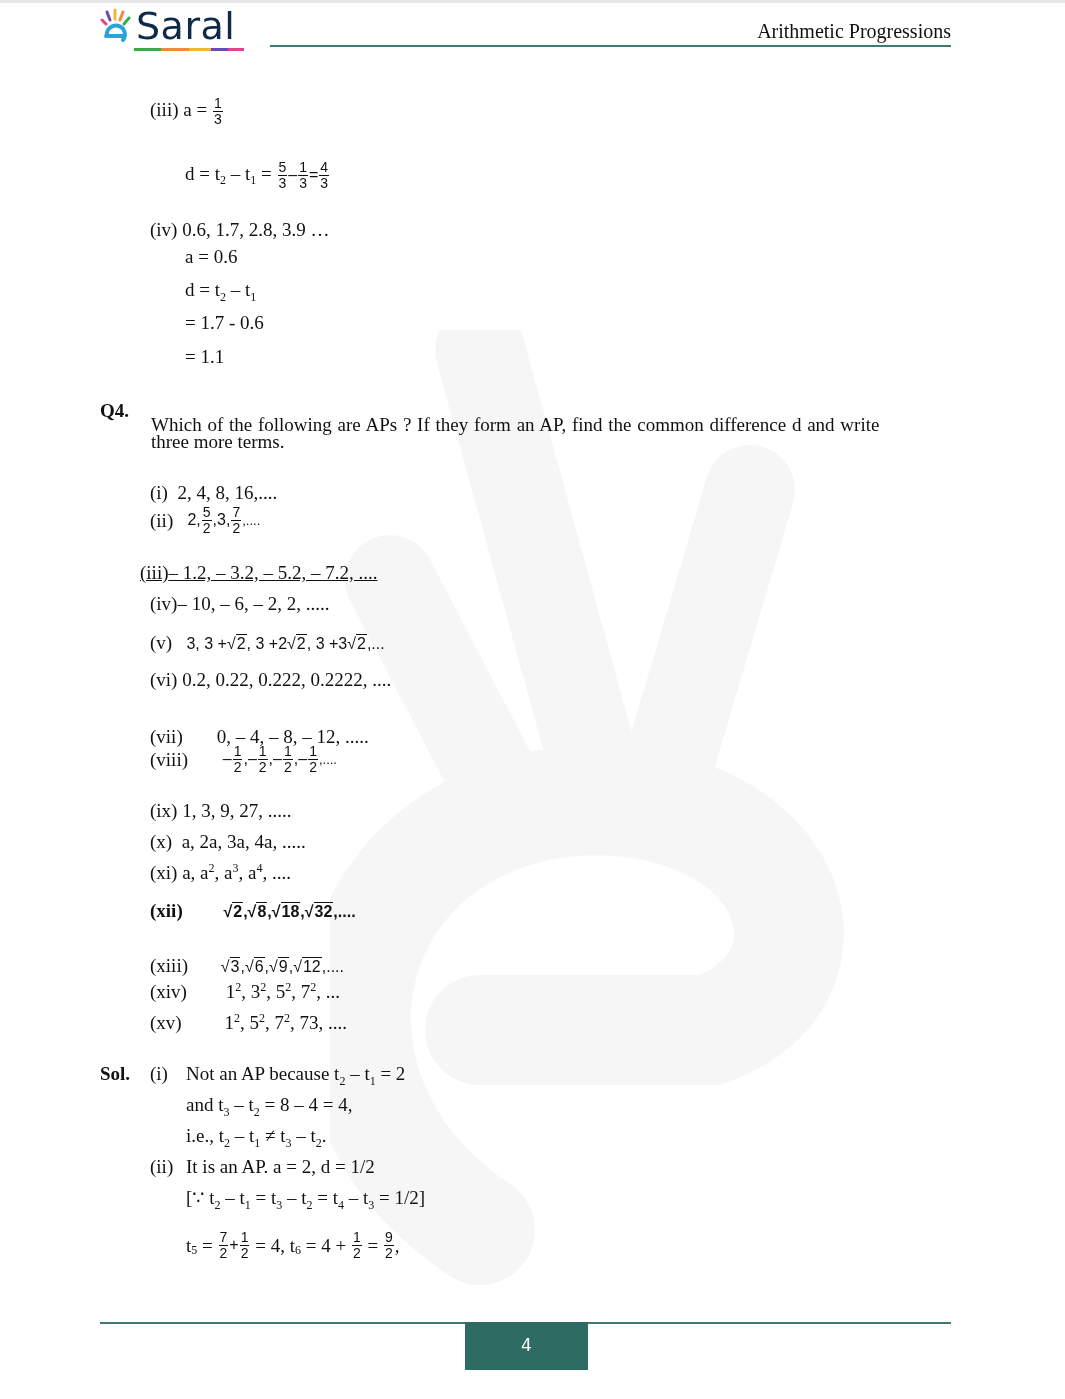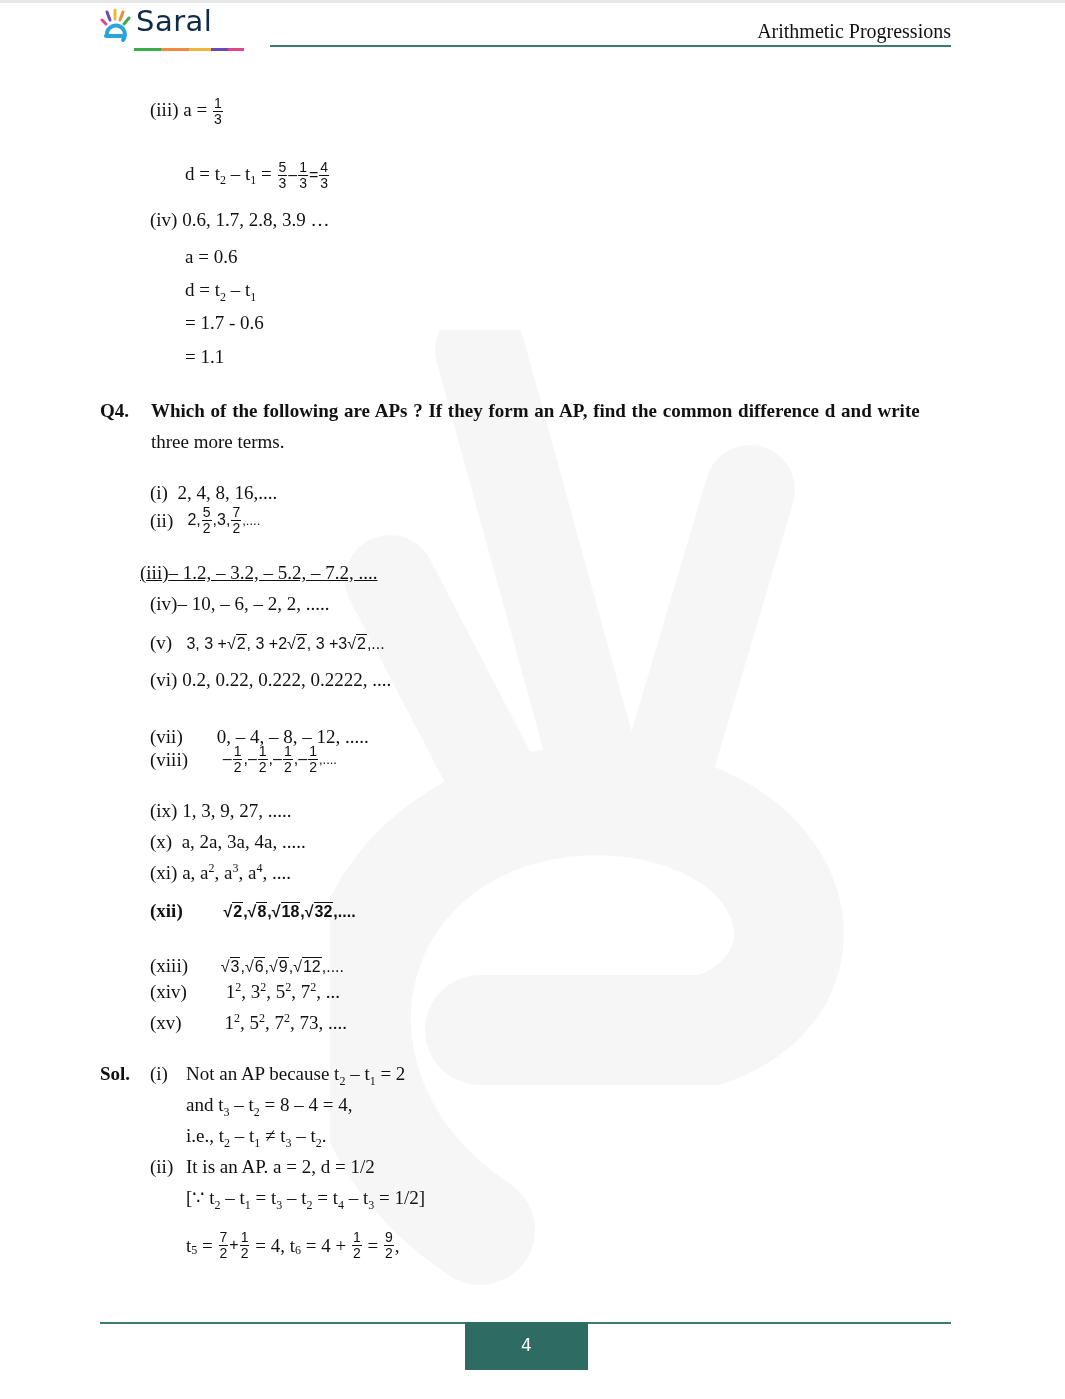--- a/index.html
+++ b/index.html
@@ -1,20 +1,20 @@
 <!DOCTYPE html>
 <html><head>
 <meta charset="utf-8">
 <style>
   html, body { margin: 0; padding: 0; }
   body { width: 1065px; height: 1399px; background: #ffffff; position: relative; overflow: hidden;
          font-family: "Liberation Serif", serif; color: #111; }
   .topbar { position: absolute; left: 0; top: 0; width: 1065px; height: 3px; background: #e6e6e6; }
   .logo { position: absolute; left: 100px; top: 6px; height: 44px; }
-  .logo-text { position: absolute; left: 36px; top: -2px; font-family: "DejaVu Sans", sans-serif; font-size: 29px; color: #0e2a47; letter-spacing: 0.5px; }
+  .logo-text { position: absolute; left: 36px; top: -2px; font-family: "DejaVu Sans", sans-serif; font-size: 38px; color: #0e2a47; letter-spacing: 0.5px; }
   .logo-underline { position: absolute; left: 34px; top: 42px; width: 110px; height: 3px;
         background: linear-gradient(90deg,#3aaa4a 0 25%,#f08a3c 25% 50%,#f2b53a 50% 70%,#6a4bb5 70% 85%,#e0448a 85% 100%); }
   .logo-hand { position: absolute; left: 0; top: 2px; width: 36px; height: 40px; }
   .header-rule { position: absolute; left: 270px; top: 45px; width: 681px; height: 2px; background: #3c7a72; }
   .header-title { position: absolute; right: 114px; top: 20px; font-size: 20px; color: #111; }
 
   .watermark { position: absolute; left: 330px; top: 330px; width: 520px; height: 960px; opacity: 0.06; pointer-events: none; }
 
   .line { position: absolute; font-size: 19px; white-space: nowrap; line-height: 1; }
   .sans { font-family: "Liberation Sans", sans-serif; font-size: 16px; }
@@ -59,30 +59,30 @@
 
 <div class="line" style="left:150px; top:96px;">
   <span>(iii) a =</span>
   <span class="frac"><span class="num">1</span><span class="den">3</span></span>
 </div>
 <div class="line" style="left:185px; top:160px;">
   <span>d = t</span><sub>2</sub><span> – t</span><sub>1</sub><span> =</span>
   <span class="frac"><span class="num">5</span><span class="den">3</span></span><span class="sans">–</span><span class="frac"><span class="num">1</span><span class="den">3</span></span><span class="sans">=</span><span class="frac"><span class="num">4</span><span class="den">3</span></span>
 </div>
 
-<div class="line" style="left:150px; top:210px;">(iv) 0.6, 1.7, 2.8, 3.9 …</div>
+<div class="line" style="left:150px; top:220px;">(iv) 0.6, 1.7, 2.8, 3.9 …</div>
 <div class="line" style="left:185px; top:247px;">a = 0.6</div>
 <div class="line" style="left:185px; top:280px;">
   <span>d = t</span><sub>2</sub><span> – t</span><sub>1</sub>
 </div>
 <div class="line" style="left:185px; top:313px;">= 1.7 - 0.6</div>
 <div class="line" style="left:185px; top:347px;">= 1.1</div>
 
 <div class="line b" style="left:100px; top:401px;">Q4.</div>
-<div class="line" style="left:151px; top:401px; word-spacing:1px;font-weight:bold;">Which of the following are APs ? If they form an AP, find the common difference d and write</div>
+<div class="line" style="left:151px; top:415px; word-spacing:1px;">Which of the following are APs ? If they form an AP, find the common difference d and write</div>
 <div class="line" style="left:151px; top:432px;">three more terms.</div>
 
 <div class="line" style="left:150px; top:483px;">
   <span>(i)</span>&nbsp;&nbsp;<span>2, 4, 8, 16,....</span>
 </div>
 
 <div class="line" style="left:150px; top:505px;">
   <span style="vertical-align:middle;">(ii)</span>&nbsp;&nbsp;
   <span class="sans" style="vertical-align:middle;">2,</span><span class="frac"><span class="num">5</span><span class="den">2</span></span><span class="sans" style="vertical-align:middle;">,3,</span><span class="frac"><span class="num">7</span><span class="den">2</span></span><span class="sans" style="vertical-align:middle; font-size:13px;">,....</span>
 </div>

